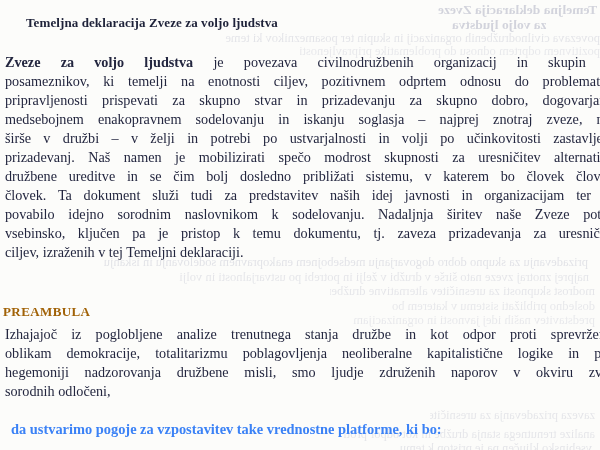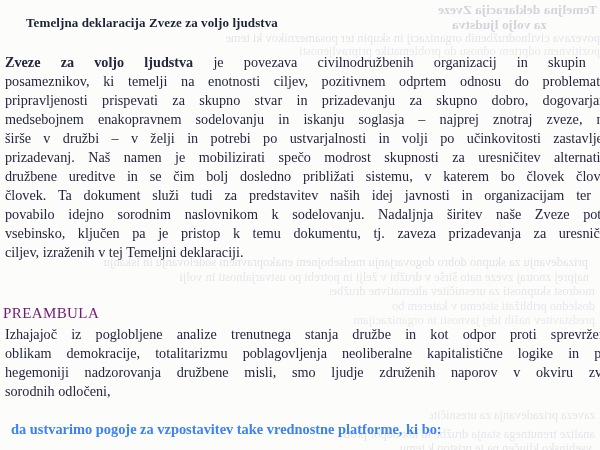--- a/index.html
+++ b/index.html
@@ -63,24 +63,24 @@
     display: block;
     height: 19px;
     line-height: 19px;
     text-align: left;
     text-align-last: left;
   }
   .lead-bold { font-weight: bold; }
   .section-heading {
     position: absolute;
     left: 3px; top: 293px;
-    font-size: 15px;
-    font-weight: normal;
+    font-size: 13px;
+    font-weight: bold;
     letter-spacing: 0.4px;
-    color: #701a75;
+    color: #a16207;
   }
   .platform-line {
     position: absolute;
     left: 11px; top: 420px;
     font-size: 14.4px;
     font-weight: bold;
     line-height: 19px;
     color: #3b82f6;
     white-space: nowrap;
   }

